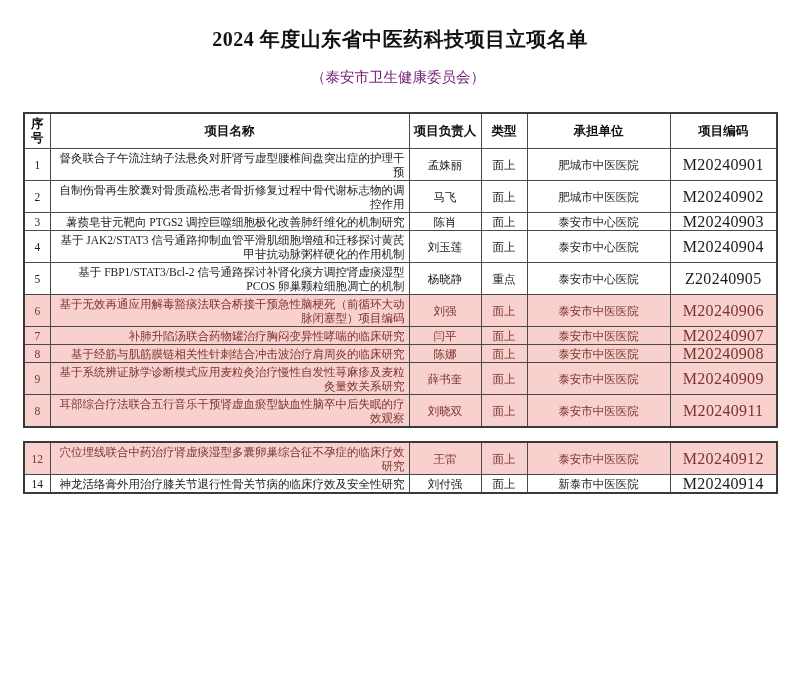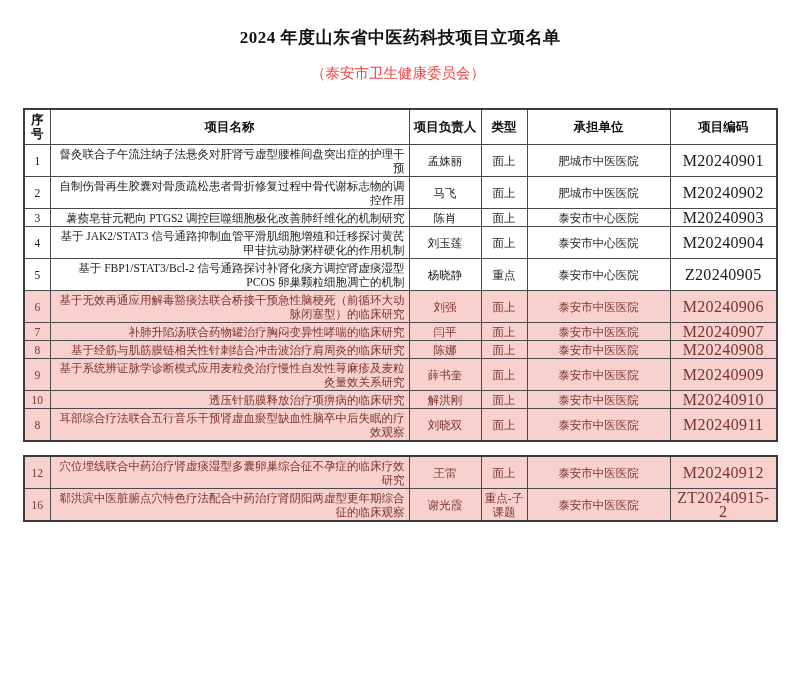--- a/index.html
+++ b/index.html
@@ -8,30 +8,30 @@
     background: #ffffff;
     font-family: "Liberation Serif", "DejaVu Serif", serif;
     color: #1b1b1b;
     overflow: hidden;
   }
   .page { position: relative; width: 800px; height: 678px; background: #fff; }
 
   .title {
     margin: 26px 0 0 0;
     text-align: center;
-    font-size: 17px;
+    font-size: 20px;
     font-weight: bold;
     letter-spacing: 0.5px;
     color: #111;
   }
   .subtitle {
     margin: 15px 4px 0 0;
     text-align: center;
     font-size: 14.5px;
-    color: #ef4444;
+    color: #701a75;
   }
 
   .tables-wrap { margin: 25px 12px 0 23px; width: 647px; }
 
   table.proj {
     border-collapse: collapse;
     table-layout: fixed;
     width: 753px;
     border: 2px solid #3a3a3a;
   }
@@ -133,21 +133,21 @@
           <tr class="plain">
             <td class="c-no">5</td>
             <td class="c-name">基于 FBP1/STAT3/Bcl-2 信号通路探讨补肾化痰方调控肾虚痰湿型 PCOS 卵巢颗粒细胞凋亡的机制</td>
             <td class="c-leader">杨晓静</td>
             <td class="c-type">重点</td>
             <td class="c-unit">泰安市中心医院</td>
             <td class="c-code">Z20240905</td>
           </tr>
           <tr class="hl">
             <td class="c-no">6</td>
-            <td class="c-name">基于无效再通应用解毒豁痰法联合桥接干预急性脑梗死（前循环大动脉闭塞型）的临床研究</td>
+            <td class="c-name">基于无效再通应用解毒豁痰法联合桥接干预急性脑梗死（前循环大动脉闭塞型）项目编码</td>
             <td class="c-leader">刘强</td>
             <td class="c-type">面上</td>
             <td class="c-unit">泰安市中医医院</td>
             <td class="c-code">M20240906</td>
           </tr>
           <tr class="hl">
             <td class="c-no">7</td>
             <td class="c-name">补肺升陷汤联合药物罐治疗胸闷变异性哮喘的临床研究</td>
             <td class="c-leader">闫平</td>
             <td class="c-type">面上</td>
@@ -162,28 +162,20 @@
             <td class="c-unit">泰安市中医医院</td>
             <td class="c-code">M20240908</td>
           </tr>
           <tr class="hl">
             <td class="c-no">9</td>
             <td class="c-name">基于系统辨证脉学诊断模式应用麦粒灸治疗慢性自发性荨麻疹及麦粒灸量效关系研究</td>
             <td class="c-leader">薛书奎</td>
             <td class="c-type">面上</td>
             <td class="c-unit">泰安市中医医院</td>
             <td class="c-code">M20240909</td>
-          </tr>
-          <tr class="hl">
-            <td class="c-no">10</td>
-            <td class="c-name">透压针筋膜释放治疗项痹病的临床研究</td>
-            <td class="c-leader">解洪刚</td>
-            <td class="c-type">面上</td>
-            <td class="c-unit">泰安市中医医院</td>
-            <td class="c-code">M20240910</td>
           </tr>
           <tr class="hl">
             <td class="c-no">8</td>
             <td class="c-name">耳部综合疗法联合五行音乐干预肾虚血瘀型缺血性脑卒中后失眠的疗效观察</td>
             <td class="c-leader">刘晓双</td>
             <td class="c-type">面上</td>
             <td class="c-unit">泰安市中医医院</td>
             <td class="c-code">M20240911</td>
           </tr>
         </tbody>
@@ -200,25 +192,25 @@
       </colgroup>
       <tbody>
           <tr class="hl">
             <td class="c-no">12</td>
             <td class="c-name">穴位埋线联合中药治疗肾虚痰湿型多囊卵巢综合征不孕症的临床疗效研究</td>
             <td class="c-leader">王雷</td>
             <td class="c-type">面上</td>
             <td class="c-unit">泰安市中医医院</td>
             <td class="c-code">M20240912</td>
           </tr>
-          <tr class="hl">
-            <td class="c-no">16</td>
-            <td class="c-name">郗洪滨中医脏腑点穴特色疗法配合中药治疗肾阴阳两虚型更年期综合征的临床观察</td>
-            <td class="c-leader">谢光霞</td>
-            <td class="c-type">重点-子课题</td>
-            <td class="c-unit">泰安市中医医院</td>
-            <td class="c-code">ZT20240915-2</td>
+          <tr class="plain">
+            <td class="c-no">14</td>
+            <td class="c-name">神龙活络膏外用治疗膝关节退行性骨关节病的临床疗效及安全性研究</td>
+            <td class="c-leader">刘付强</td>
+            <td class="c-type">面上</td>
+            <td class="c-unit">新泰市中医医院</td>
+            <td class="c-code">M20240914</td>
           </tr>
         </tbody>
     </table>
 
   </div>
 </div>
 
 </body></html>

